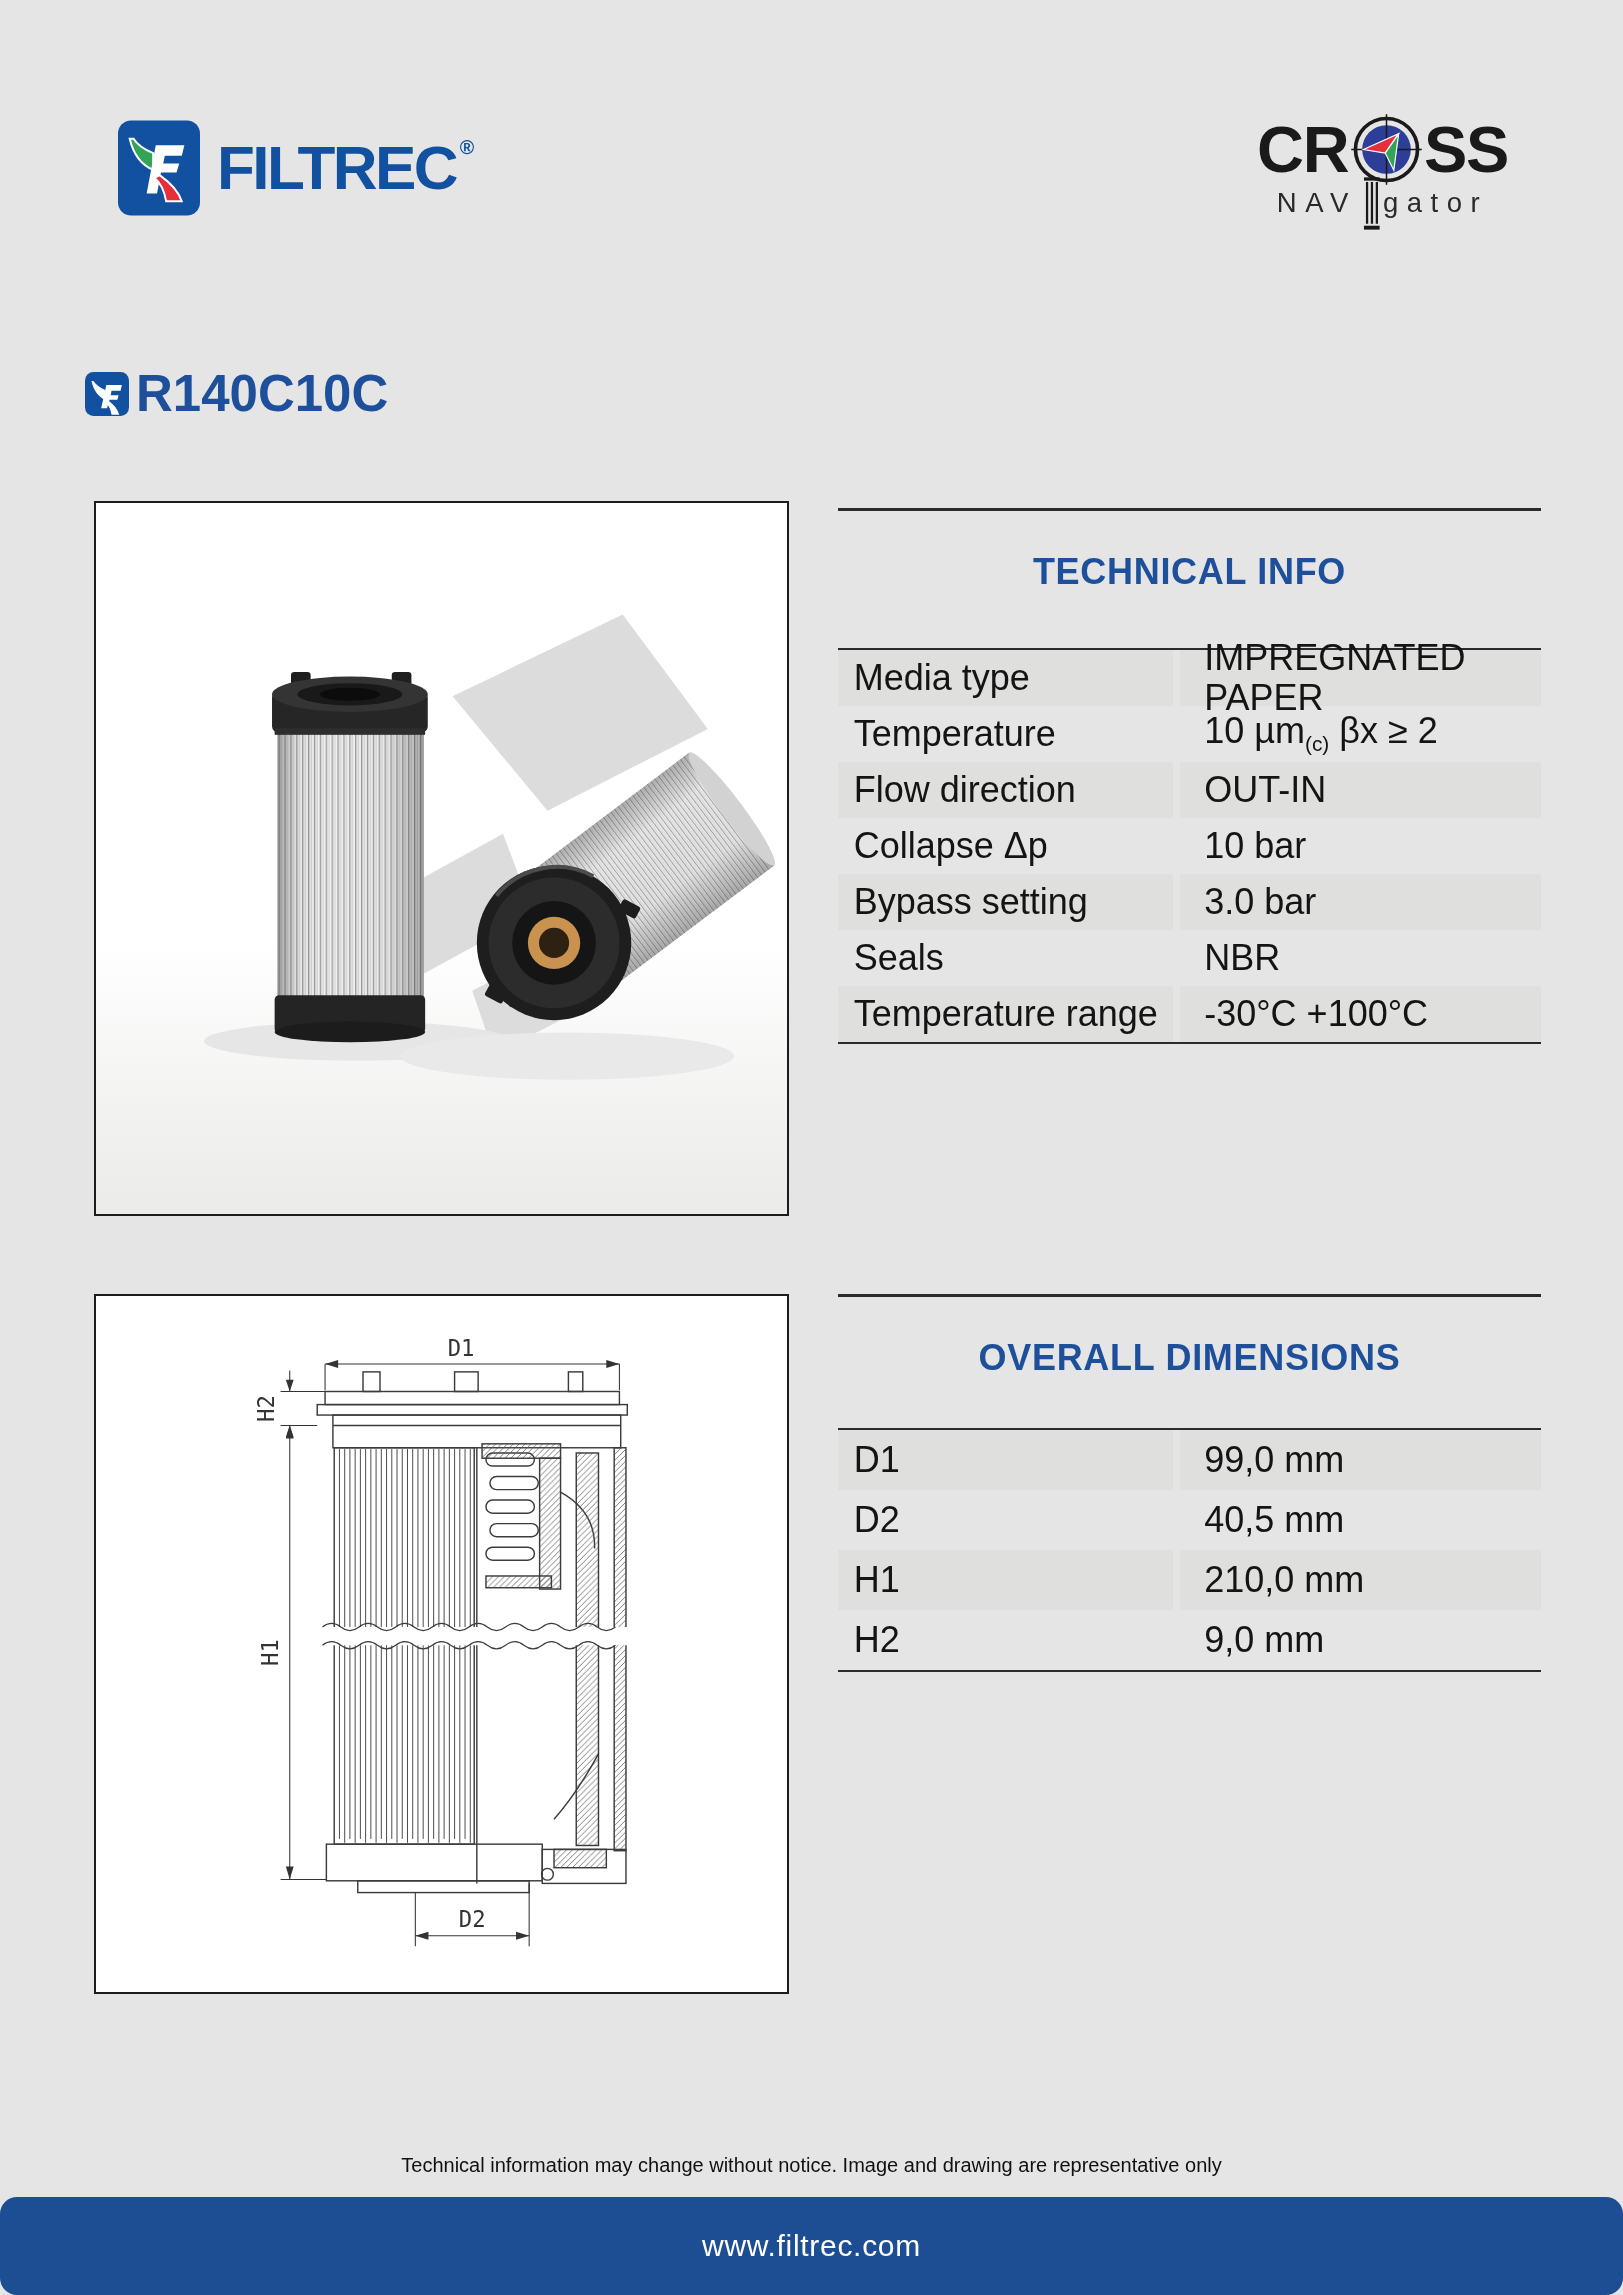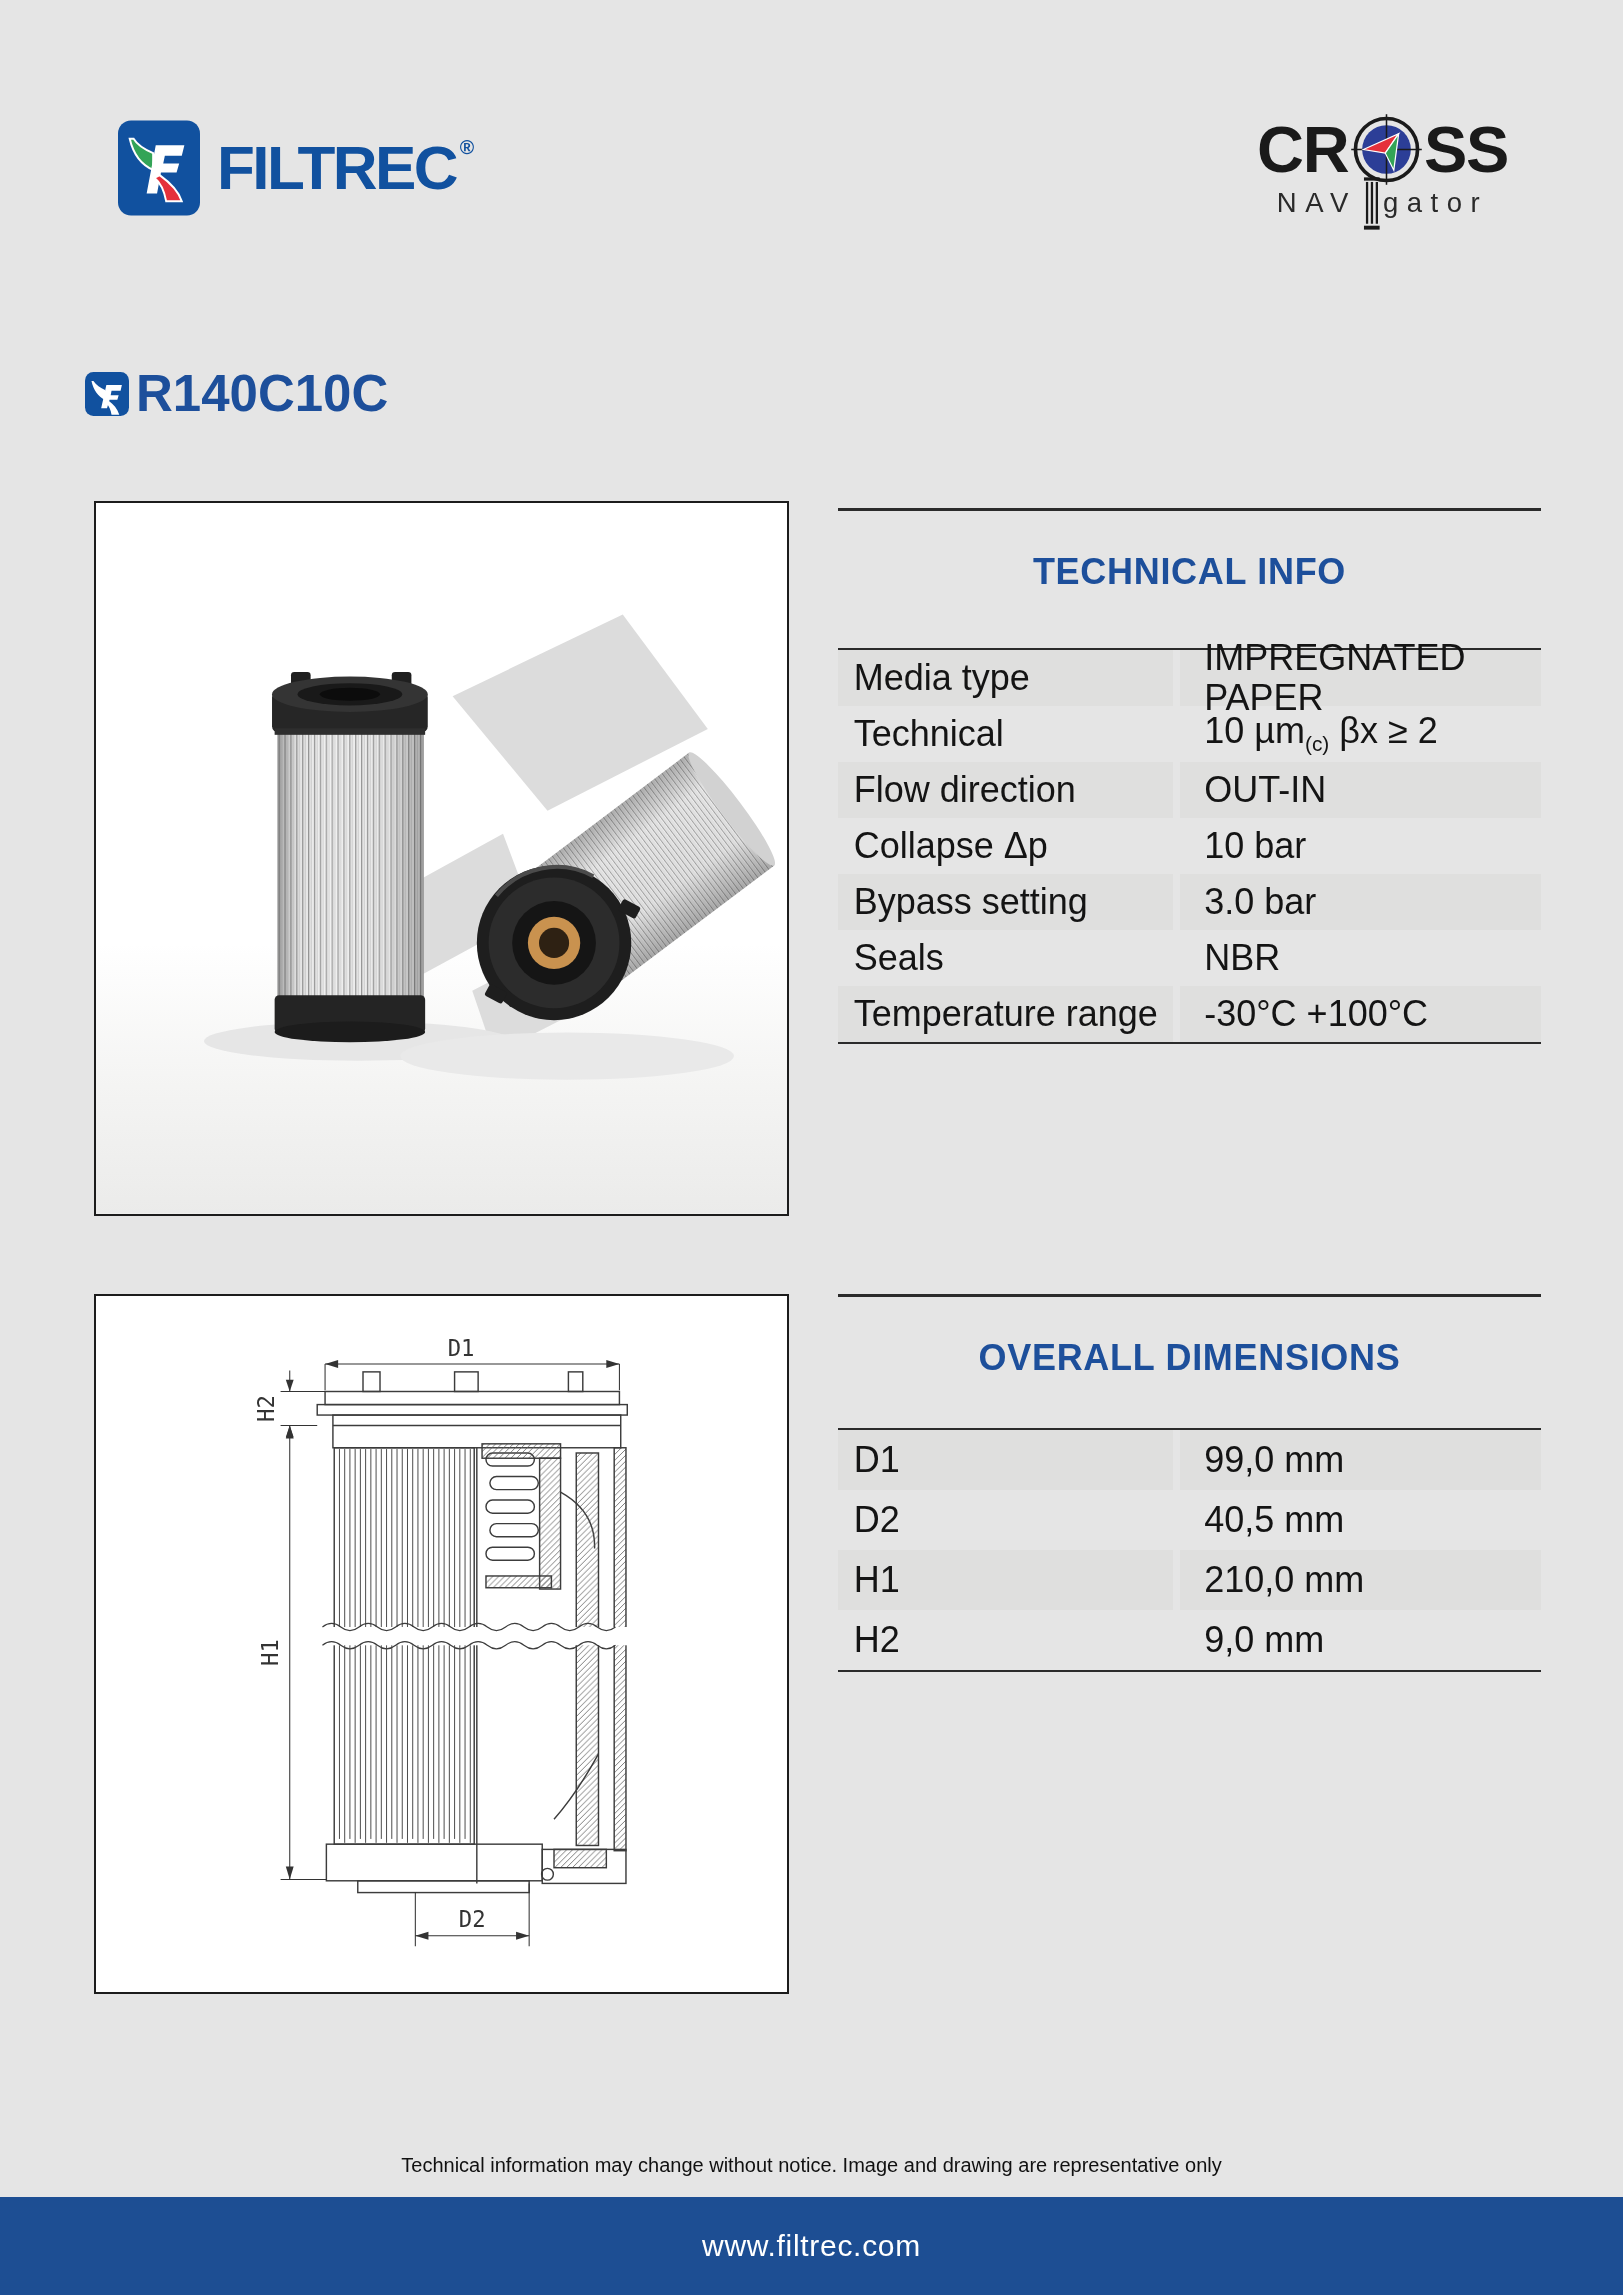--- a/index.html
+++ b/index.html
@@ -34,21 +34,21 @@
   .trow{display:flex;}
   #tech-table .trow{height:56px;} #dims-table .trow{height:60px;}
   .cell{display:flex; align-items:center; box-sizing:border-box; font-size:36px; color:#141414;}
   .cell .parts{display:inline; line-height:1.1;}
   .cell sub{font-size:58%;}
   .cell.label{width:335px; padding-left:15.7px; flex:none;}
   .cell.value{flex:1; margin-left:7.2px; padding-left:24px;}
   .trow.alt .cell{background:var(--table_gray);}
   
   .disclaimer{position:absolute; left:0; top:2154px; width:100%; text-align:center; font-size:20px; color:#111;}
-  .footer-bar{position:absolute; left:0; top:2197px; width:100%; height:98px; background:var(--bar_blue); display:flex; align-items:center; justify-content:center;}
+  .footer-bar{position:absolute; left:0; top:2197px; width:100%; height:98px; background:var(--bar_blue); display:flex; align-items:center; justify-content:center;border-radius:17px;}
   .footer-bar .site{color:#fff; font-size:30px; letter-spacing:0.7px;}
 </style>
 </head>
 <body>
 
 <div class="page">
 
   <div class="filtrec-logo">
     <svg width="82" height="96" viewBox="0 0 126 146">
       <rect x="0" y="0" width="126" height="146" rx="20" style="fill:var(--brand_blue)"></rect>
@@ -180,21 +180,21 @@
   <h2 class="section-title" id="tech-title">TECHNICAL INFO</h2>
   <div class="spec-table" id="tech-table">
   <div class="trow alt">
     <div class="cell label">Media type</div>
     <div class="cell value">
           <span class="parts"><span>IMPREGNATED PAPER</span></span>
         </div>
   </div>
 
   <div class="trow">
-    <div class="cell label">Technical</div>
+    <div class="cell label">Temperature</div>
     <div class="cell value">
           <span class="parts"><span>10 µm</span><sub>(c)</sub><span> βx ≥ 2</span></span>
         </div>
   </div>
 
   <div class="trow alt">
     <div class="cell label">Flow direction</div>
     <div class="cell value">
           <span class="parts"><span>OUT-IN</span></span>
         </div>

